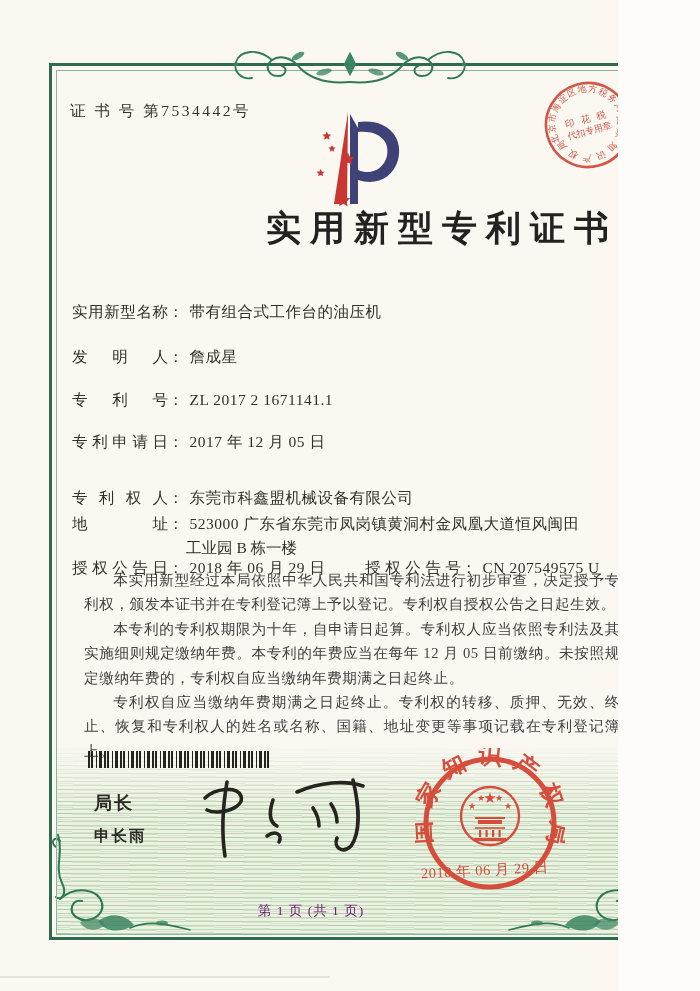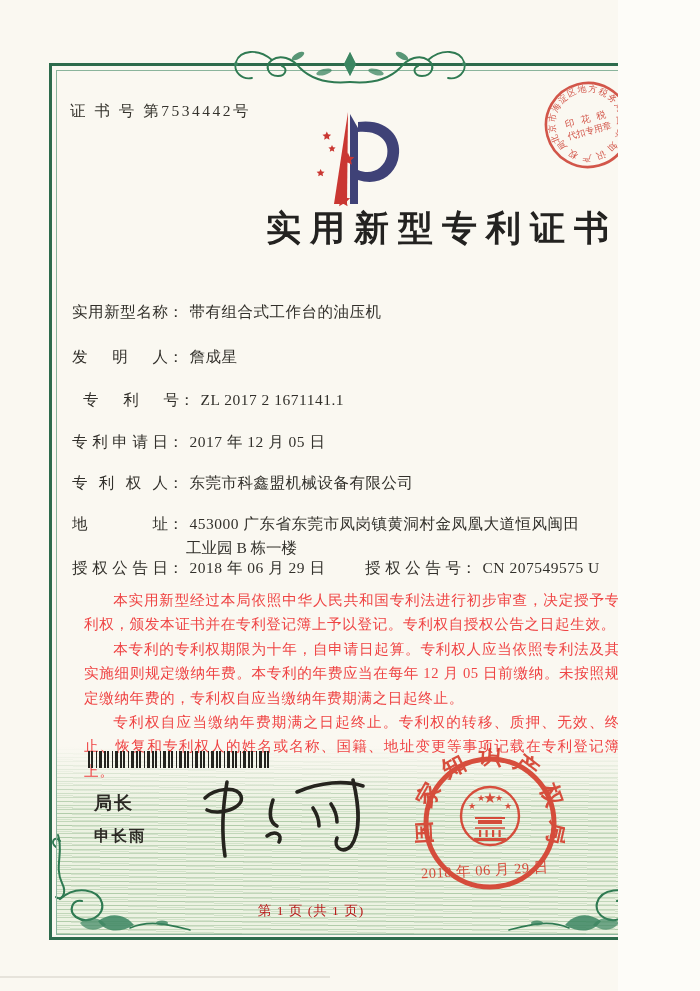--- a/index.html
+++ b/index.html
@@ -27,37 +27,37 @@
   .title{position:absolute;left:0;right:0;top:205px;text-align:right;
     font-size:35px;font-weight:600;letter-spacing:9px;color:#232220;}
 
   .frow{position:absolute;left:72px;font-size:15.5px;color:#32302b;white-space:nowrap;}
   .lab{display:inline-block;width:96px;text-align:justify;text-align-last:justify;vertical-align:top;}
   .colon{display:inline-block;margin-right:6px;}
   .val{letter-spacing:.5px;}
   .addr2{position:absolute;left:186px;top:538px;font-size:15.5px;color:#32302b;}
   .frow2{position:absolute;left:365px;font-size:15.5px;color:#32302b;white-space:nowrap;}
 
-  .paras{position:absolute;left:84px;top:588px;width:536px;color:#ef4444;}
+  .paras{position:absolute;left:84px;top:568px;width:536px;color:#404040;}
   .paras p{margin:0;text-indent:2em;font-size:14.6px;line-height:24.4px;letter-spacing:.6px;text-align:justify;}
 
   .barcode{position:absolute;left:88px;top:751px;width:182px;height:17px;
     background:repeating-linear-gradient(90deg,
       #24241f 0 2px, transparent 2px 3px,
       #24241f 3px 5px, transparent 5px 8px,
       #24241f 8px 9px,  transparent 9px 11px,
       #24241f 11px 14px, transparent 14px 16px);}
 
   .officer-title{position:absolute;left:94px;top:791px;font-size:18px;font-weight:600;
     color:#2c2a25;font-family:"Liberation Sans","DejaVu Sans",sans-serif;letter-spacing:2px;}
   .officer-name{position:absolute;left:94px;top:826px;font-size:15.5px;font-weight:600;
     color:#2c2a25;font-family:"Liberation Sans","DejaVu Sans",sans-serif;letter-spacing:2px;}
 
   .footer{position:absolute;left:4px;right:0;top:902px;text-align:center;
-    font-size:13.5px;letter-spacing:1px;color:#b91c1c;}
+    font-size:13.5px;letter-spacing:1px;color:#701a75;}
 
   .svg-abs{position:absolute;}
   .paper-edge{position:absolute;left:0;top:976px;width:330px;height:2px;background:#d9d6cd;opacity:.6;}
 </style>
 </head>
 <body>
 
 <div class="page">
 
   <div class="band"></div>
@@ -124,31 +124,31 @@
   </svg>
 
   <div class="title">实用新型专利证书</div>
 
   <div class="frow" style="top:302px;">
     <span class="lab">实用新型名称</span><span class="colon">：</span><span class="val">带有组合式工作台的油压机</span>
   </div>
   <div class="frow" style="top:347px;">
     <span class="lab">发明人</span><span class="colon">：</span><span class="val">詹成星</span>
   </div>
-  <div class="frow" style="top:390px;margin-left:11px;">
+  <div class="frow" style="top:390px;">
     <span class="lab">专利号</span><span class="colon">：</span><span class="val">ZL 2017 2 1671141.1</span>
   </div>
   <div class="frow" style="top:432px;">
     <span class="lab">专利申请日</span><span class="colon">：</span><span class="val">2017 年 12 月 05 日</span>
   </div>
-  <div class="frow" style="top:473px;">
+  <div class="frow" style="top:488px;">
     <span class="lab">专利权人</span><span class="colon">：</span><span class="val">东莞市科鑫盟机械设备有限公司</span>
   </div>
   <div class="frow" style="top:514px;">
-    <span class="lab">地址</span><span class="colon">：</span><span class="val">453000 广东省东莞市凤岗镇黄洞村金凤凰大道恒风闽田</span>
+    <span class="lab">地址</span><span class="colon">：</span><span class="val">523000 广东省东莞市凤岗镇黄洞村金凤凰大道恒风闽田</span>
   </div>
   <div class="addr2">工业园 B 栋一楼</div>
 
   <div class="frow" style="top:558px;">
     <span class="lab">授权公告日</span><span class="colon">：</span><span class="val">2018 年 06 月 29 日</span>
   </div>
   <div class="frow2" style="top:558px;">
     <span class="lab">授权公告号</span><span class="colon">：</span><span class="val">CN 207549575 U</span>
   </div>
 

